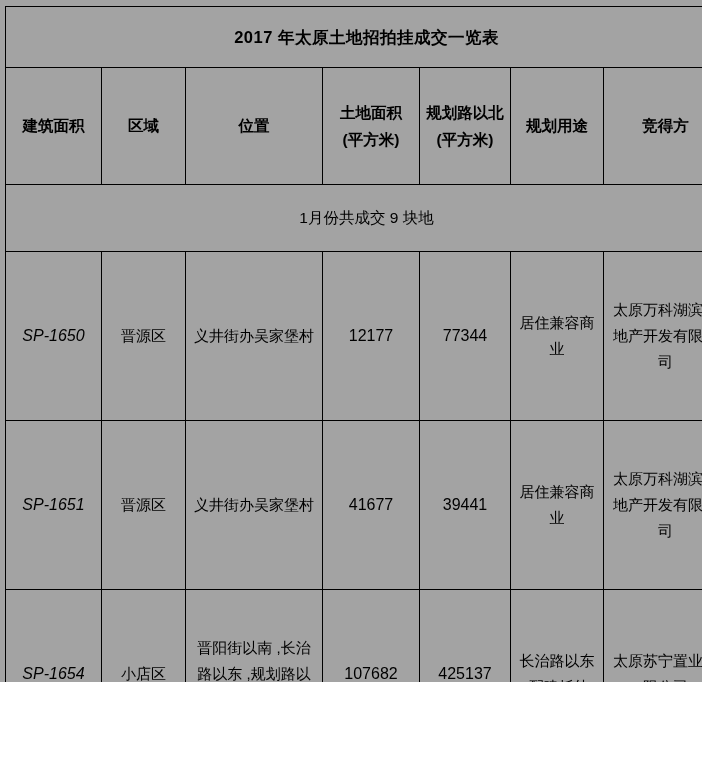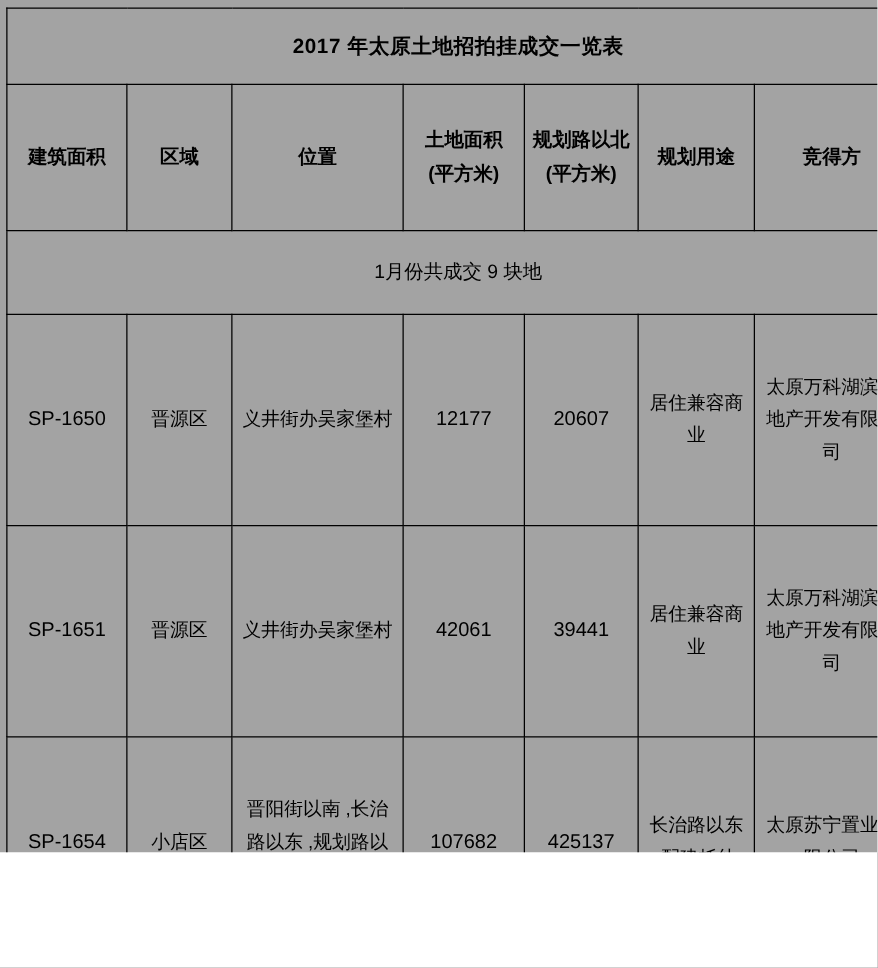--- a/index.html
+++ b/index.html
@@ -64,20 +64,21 @@
   .col-use    { width: 93px; }
   .col-winner { width: 124px; }
   .num-cell {
     font-family: "Liberation Serif", "DejaVu Serif", serif;
     font-size: 16px !important;
     margin-left: 11px;
   }
   .id-cell {
     font-family: "Liberation Serif", "DejaVu Serif", serif;
     font-size: 16px !important;
+    font-style: italic;
   }
 </style>
 </head>
 <body>
 
 <div class="page">
   <table class="land-table">
     <colgroup>
       <col class="col-id">
       <col class="col-area">
@@ -107,29 +108,29 @@
         <td class="head-cell">竞得方</td>
       </tr>
       <tr>
         <td class="section-cell" colspan="7">1月份共成交 9 块地</td>
       </tr>
       <tr class="data-row">
         <td class="id-cell">SP-1650</td>
         <td>晋源区</td>
         <td>义井街办吴家堡村</td>
         <td class="num-cell">12177</td>
-        <td class="num-cell">20607</td>
+        <td class="num-cell">77344</td>
         <td>居住兼容商业</td>
         <td>太原万科湖滨房地产开发有限公司</td>
       </tr>
       <tr class="data-row">
         <td class="id-cell">SP-1651</td>
         <td>晋源区</td>
         <td>义井街办吴家堡村</td>
-        <td class="num-cell">42061</td>
+        <td class="num-cell">41677</td>
         <td class="num-cell">39441</td>
         <td>居住兼容商业</td>
         <td>太原万科湖滨房地产开发有限公司</td>
       </tr>
       <tr class="data-row">
         <td class="id-cell">SP-1654</td>
         <td>小店区</td>
         <td>晋阳街以南 ,长治路以东 ,规划路以西 ,规划路以北。</td>
         <td class="num-cell">107682</td>
         <td class="num-cell">425137</td>

